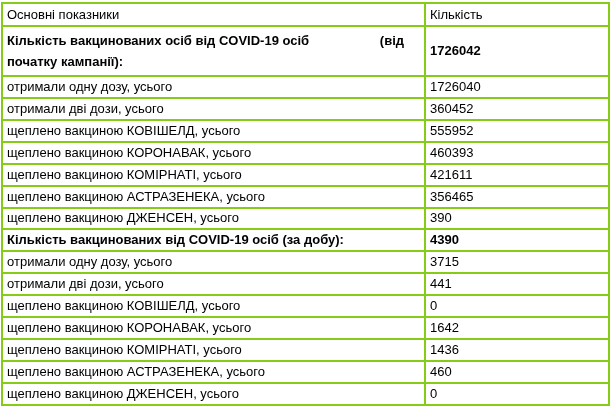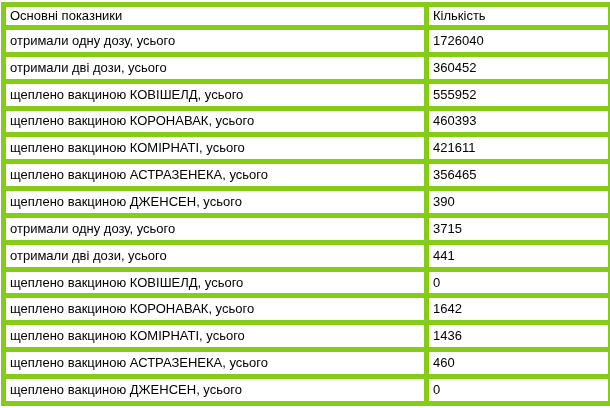--- a/index.html
+++ b/index.html
@@ -21,21 +21,21 @@
     top: 2px;
     width: 607px;
     height: 404px;
     border-collapse: collapse;
     table-layout: fixed;
     border: 1px solid #000000;
     border-bottom-width: 2px;
   }
   .report-table th,
   .report-table td {
-    border: 5px solid #84cc16;
+    border: 2px solid #84cc16;
     font-size: 13px;
     line-height: 16px;
     color: #000000;
     padding: 1px 3px 1px 4px;
     text-align: left;
     vertical-align: middle;
     font-weight: normal;
     white-space: nowrap;
     overflow: hidden;
   }
@@ -59,20 +59,30 @@
       <col style="width:423px">
       <col style="width:184px">
     </colgroup>
     <thead>
       <tr>
         <th class="c1">Основні показники</th>
         <th class="c2">Кількість</th>
       </tr>
     </thead>
     <tbody id="table-body">
+        <tr class="bold tall">
+          <td class="c1">
+            <div class="jline line">
+              <span>Кількість вакцинованих осіб від COVID-19 осіб</span>
+              <span>(від</span>
+            </div>
+            <div class="line">початку кампанії):</div>
+          </td>
+          <td class="c2">1726042</td>
+        </tr>
         <tr>
           <td class="c1">отримали одну дозу, усього</td>
           <td class="c2">1726040</td>
         </tr>
         <tr>
           <td class="c1">отримали дві дози, усього</td>
           <td class="c2">360452</td>
         </tr>
         <tr>
           <td class="c1">щеплено вакциною КОВІШЕЛД, усього</td>
@@ -86,20 +96,24 @@
           <td class="c1">щеплено вакциною КОМІРНАТІ, усього</td>
           <td class="c2">421611</td>
         </tr>
         <tr>
           <td class="c1">щеплено вакциною АСТРАЗЕНЕКА, усього</td>
           <td class="c2">356465</td>
         </tr>
         <tr>
           <td class="c1">щеплено вакциною ДЖЕНСЕН, усього</td>
           <td class="c2">390</td>
+        </tr>
+        <tr class="bold">
+          <td class="c1">Кількість вакцинованих від COVID-19 осіб (за добу):</td>
+          <td class="c2">4390</td>
         </tr>
         <tr>
           <td class="c1">отримали одну дозу, усього</td>
           <td class="c2">3715</td>
         </tr>
         <tr>
           <td class="c1">отримали дві дози, усього</td>
           <td class="c2">441</td>
         </tr>
         <tr>

